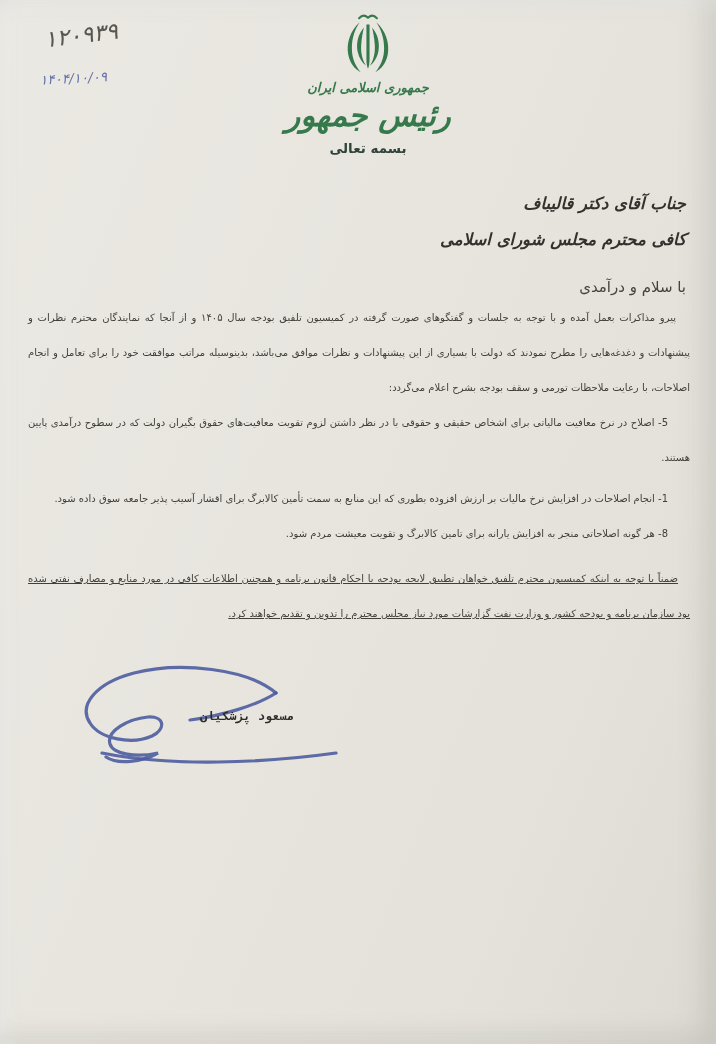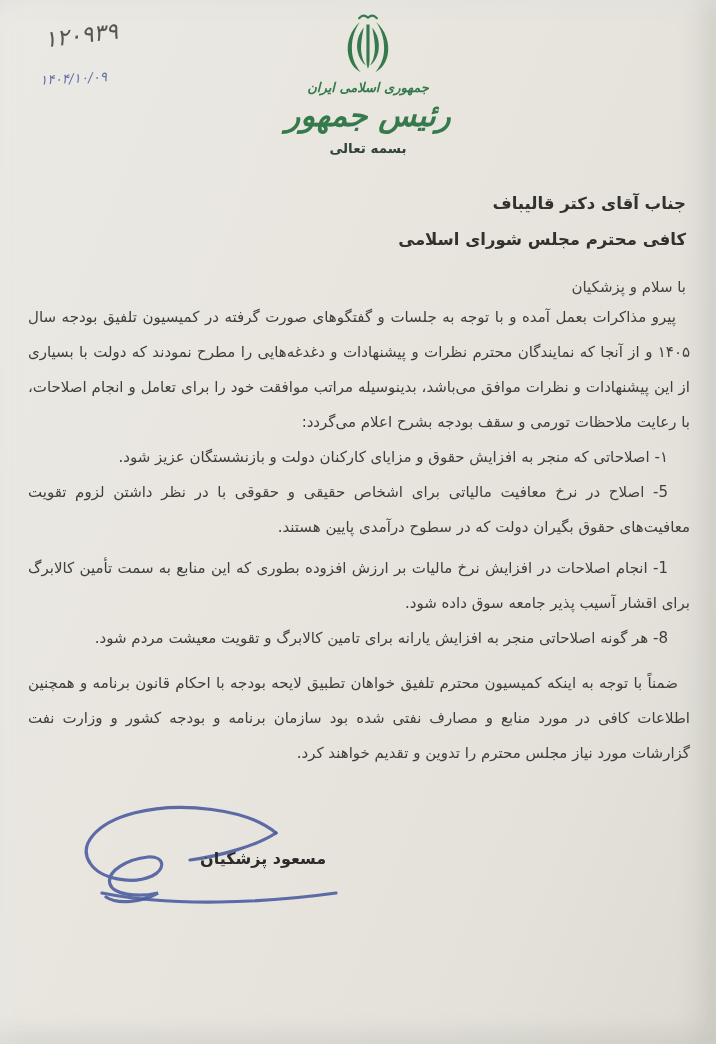--- a/index.html
+++ b/index.html
@@ -26,36 +26,36 @@
   
   .letterhead{padding-top:13px;text-align:center;transform:translateX(10px);}
   .emblem{display:inline-block;width:52px;height:60px;}
   .emblem .fill{fill:var(--green,#35794c);}
   .emblem .stroke{fill:none;stroke:var(--green,#35794c);stroke-width:4;stroke-linecap:round;}
   .country{color:var(--green,#35794c);font-size:13px;font-weight:bold;font-style:italic;margin-top:1px;}
   .office{color:var(--green,#35794c);font-size:31px;font-weight:bold;font-style:italic;margin-top:0;line-height:40px;}
   .bismillah{color:#31433a;font-size:13.5px;font-weight:bold;margin-top:5px;}
   
   .recipient{direction:rtl;text-align:right;margin:30px 30px 0 0;
-    font-weight:bold;font-size:16.5px;line-height:36px;color:#33312d;}
+    font-weight:bold;font-size:16.5px;line-height:36px;color:#33312d;font-style:italic;}
   
   .salutation{direction:rtl;text-align:right;margin:20px 30px 0 0;font-size:15px;color:#45433e;}
-  .body-text{direction:rtl;margin:4px 26px 0 28px;font-size:15px;line-height:35px;
+  .body-text{direction:rtl;margin:4px 26px 0 28px;font-size:10px;line-height:35px;
     text-align:justify;color:#413f3a;}
   .body-text p{margin:0;}
   .p-intro{text-indent:14px;}
   .p-item{text-indent:22px;}
   .p-item-gap{margin-top:6px !important;}
-  .p-closing{text-indent:12px;margin-top:10px !important;}
+  .p-closing{text-indent:12px;margin-top:10px !important;text-decoration:underline;}
   
   .signature{position:relative;width:300px;height:115px;margin:28px auto 0 52px;direction:ltr;}
   .signature svg{position:absolute;inset:0;width:100%;height:100%;}
   .sig-stroke{fill:none;stroke:var(--ink-blue,#4c5ca0);stroke-width:3.2;stroke-linecap:round;opacity:.9;}
   .signatory{position:absolute;top:50px;left:148px;direction:rtl;
-    font-weight:bold;font-size:16px;color:#2d2b28;white-space:nowrap;}
+    font-weight:bold;font-size:12px;color:#2d2b28;white-space:nowrap;font-family:Liberation Mono, monospace;}
 </style>
 </head>
 <body>
 
 <div class="page">
 
   <div class="ref-no">۱۲۰۹۳۹</div>
   <div class="hand-date">۱۴۰۴/۱۰/۰۹</div>
 
   <div class="letterhead">
@@ -72,25 +72,24 @@
     <div class="country">جمهوری اسلامی ایران</div>
     <div class="office">رئیس جمهور</div>
     <div class="bismillah">بسمه تعالی</div>
   </div>
 
   <div class="recipient">
     <div>جناب آقای دکتر قالیباف</div>
     <div>کافی محترم مجلس شورای اسلامی</div>
   </div>
 
-  <div class="salutation">با سلام و پزشکیان</div>
+  <div class="salutation">با سلام و درآمدی</div>
 
   <div class="body-text">
     <p class="p-intro">پیرو مذاکرات بعمل آمده و با توجه به جلسات و گفتگوهای صورت گرفته در کمیسیون تلفیق بودجه سال ۱۴۰۵ و از آنجا که نمایندگان محترم نظرات و پیشنهادات و دغدغه‌هایی را مطرح نمودند که دولت با بسیاری از این پیشنهادات و نظرات موافق می‌باشد، بدینوسیله مراتب موافقت خود را برای تعامل و انجام اصلاحات، با رعایت ملاحظات تورمی و سقف بودجه بشرح اعلام می‌گردد:</p>
-    <p class="p-item">۱- اصلاحاتی که منجر به افزایش حقوق و مزایای کارکنان دولت و بازنشستگان عزیز شود.</p>
     <p class="p-item">5- اصلاح در نرخ معافیت مالیاتی برای اشخاص حقیقی و حقوقی با در نظر داشتن لزوم تقویت معافیت‌های حقوق بگیران دولت که در سطوح درآمدی پایین هستند.</p>
     <p class="p-item p-item-gap">1- انجام اصلاحات در افزایش نرخ مالیات بر ارزش افزوده بطوری که این منابع به سمت تأمین کالابرگ برای اقشار آسیب پذیر جامعه سوق داده شود.</p>
     <p class="p-item">8- هر گونه اصلاحاتی منجر به افزایش یارانه برای تامین کالابرگ و تقویت معیشت مردم شود.</p>
     <p class="p-closing">ضمناً با توجه به اینکه کمیسیون محترم تلفیق خواهان تطبیق لایحه بودجه با احکام قانون برنامه و همچنین اطلاعات کافی در مورد منابع و مصارف نفتی شده بود سازمان برنامه و بودجه کشور و وزارت نفت گزارشات مورد نیاز مجلس محترم را تدوین و تقدیم خواهند کرد.</p>
   </div>
 
   <div class="signature">
     <svg viewBox="0 0 300 115" xmlns="http://www.w3.org/2000/svg">
       <path class="sig-stroke" d="M224 34 C196 10 128 2 82 14 C44 24 26 46 38 64 C48 80 80 86 100 77 C114 70 113 57 96 58 C76 60 54 72 58 85 C61 95 84 99 106 94 C90 103 66 106 54 98"></path>
       <path class="sig-stroke" d="M224 34 C204 47 168 57 138 61"></path>

